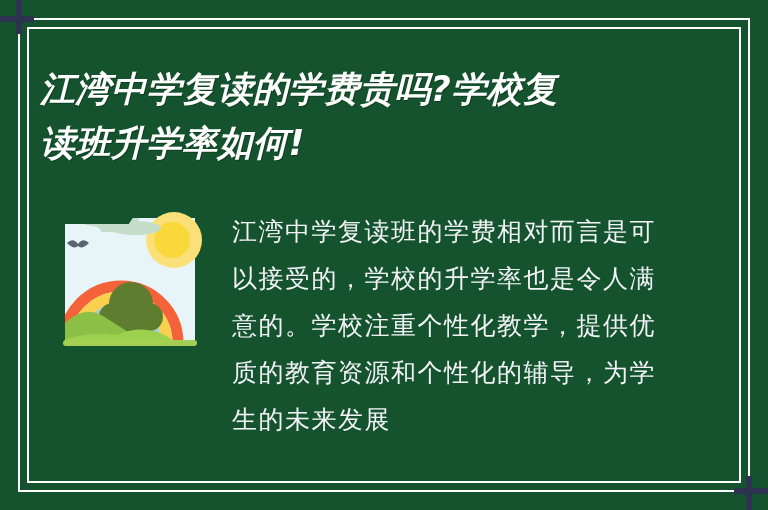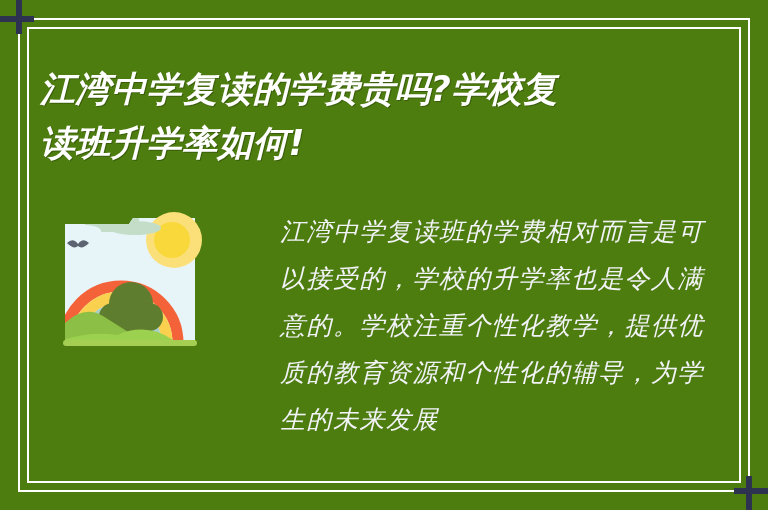--- a/index.html
+++ b/index.html
@@ -9,21 +9,21 @@
   body {
     width: 768px;
     height: 510px;
     overflow: hidden;
     font-family: "Liberation Sans", sans-serif;
   }
   #poster {
     position: relative;
     width: 768px;
     height: 510px;
-    background: #4d7c0f;
+    background: #14532d;
     overflow: hidden;
   }
   
   .frame-outer {
     position: absolute;
     left: 18px;
     top: 18px;
     right: 18px;
     bottom: 18px;
     border: 2px solid #ffffff;
@@ -70,25 +70,23 @@
 
   
   .body-text {
     position: absolute;
     left: 232px;
     top: 208px;
     width: 430px;
     color: #f2f3f7;
     font-family: "DejaVu Serif", serif;
     font-size: 25px;
-    font-style: italic;
     line-height: 47px;
     letter-spacing: 1.5px;
     word-break: break-all;
-    margin-left: 48px;
   }
 
   
   .illus {
     position: absolute;
     left: 55px;
     top: 204px;
     width: 150px;
     height: 152px;
   }

